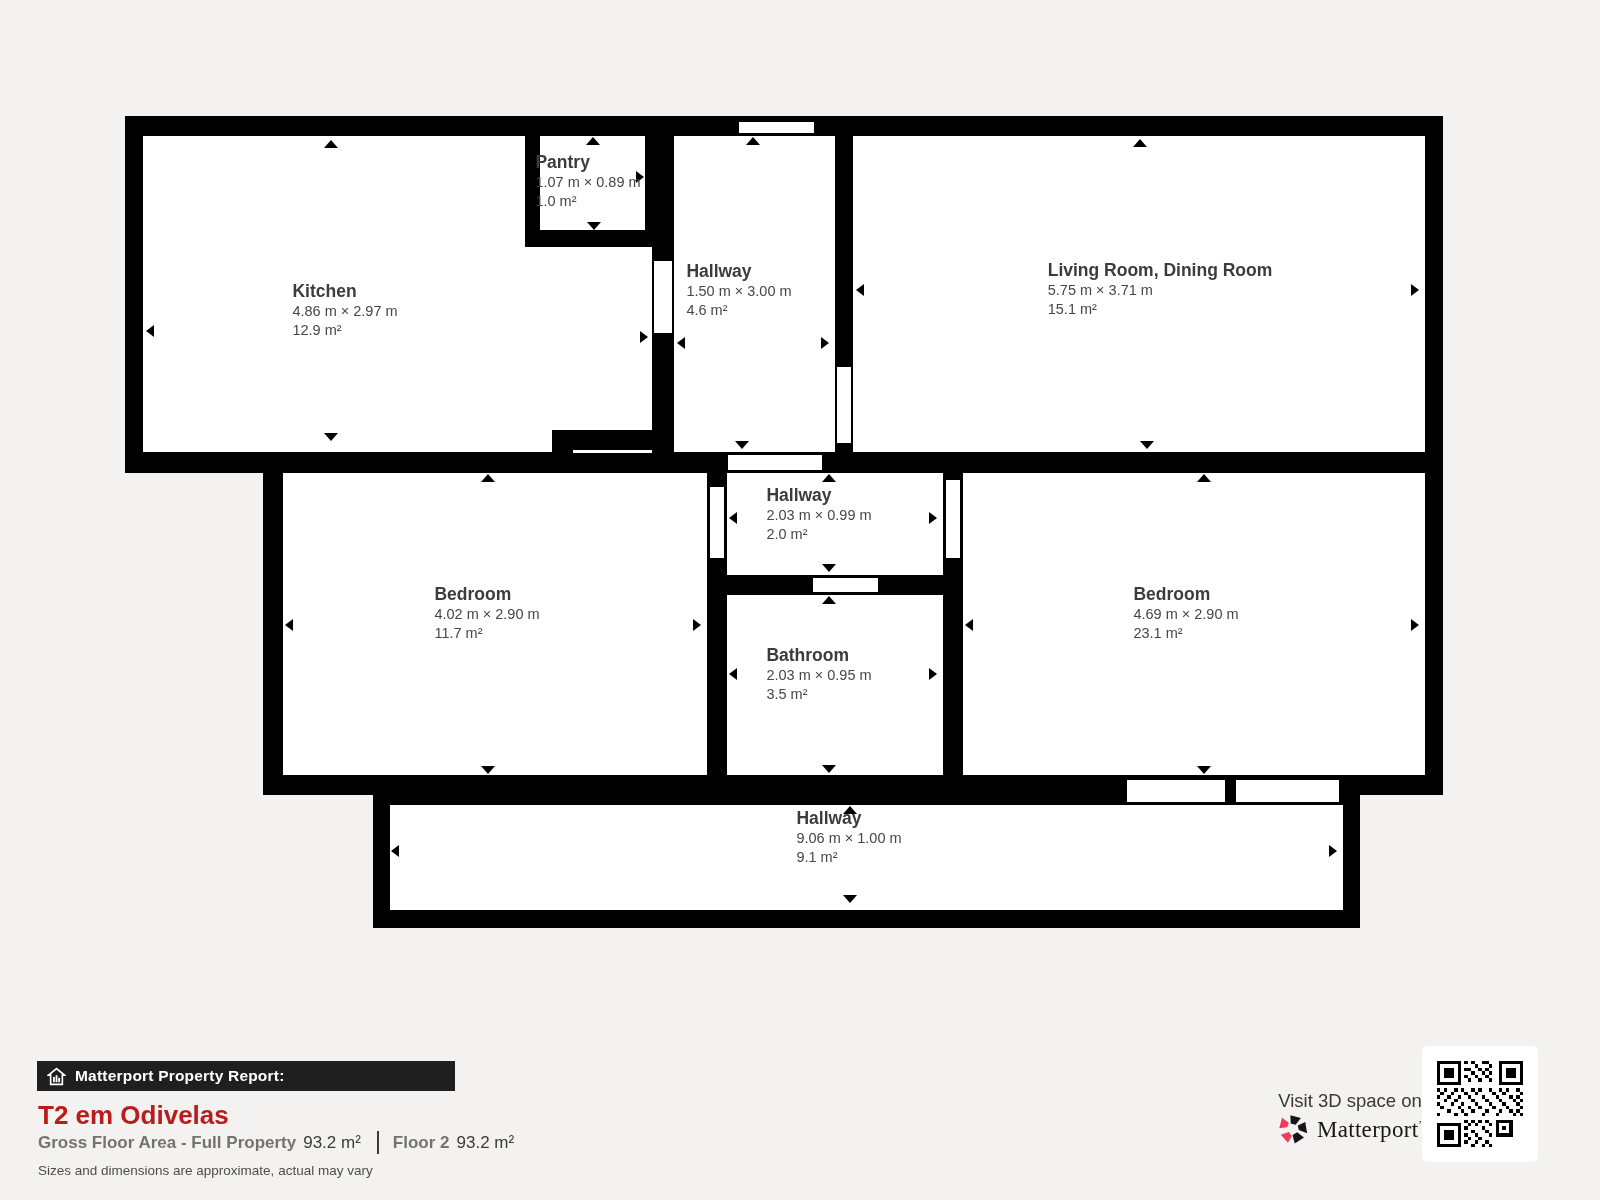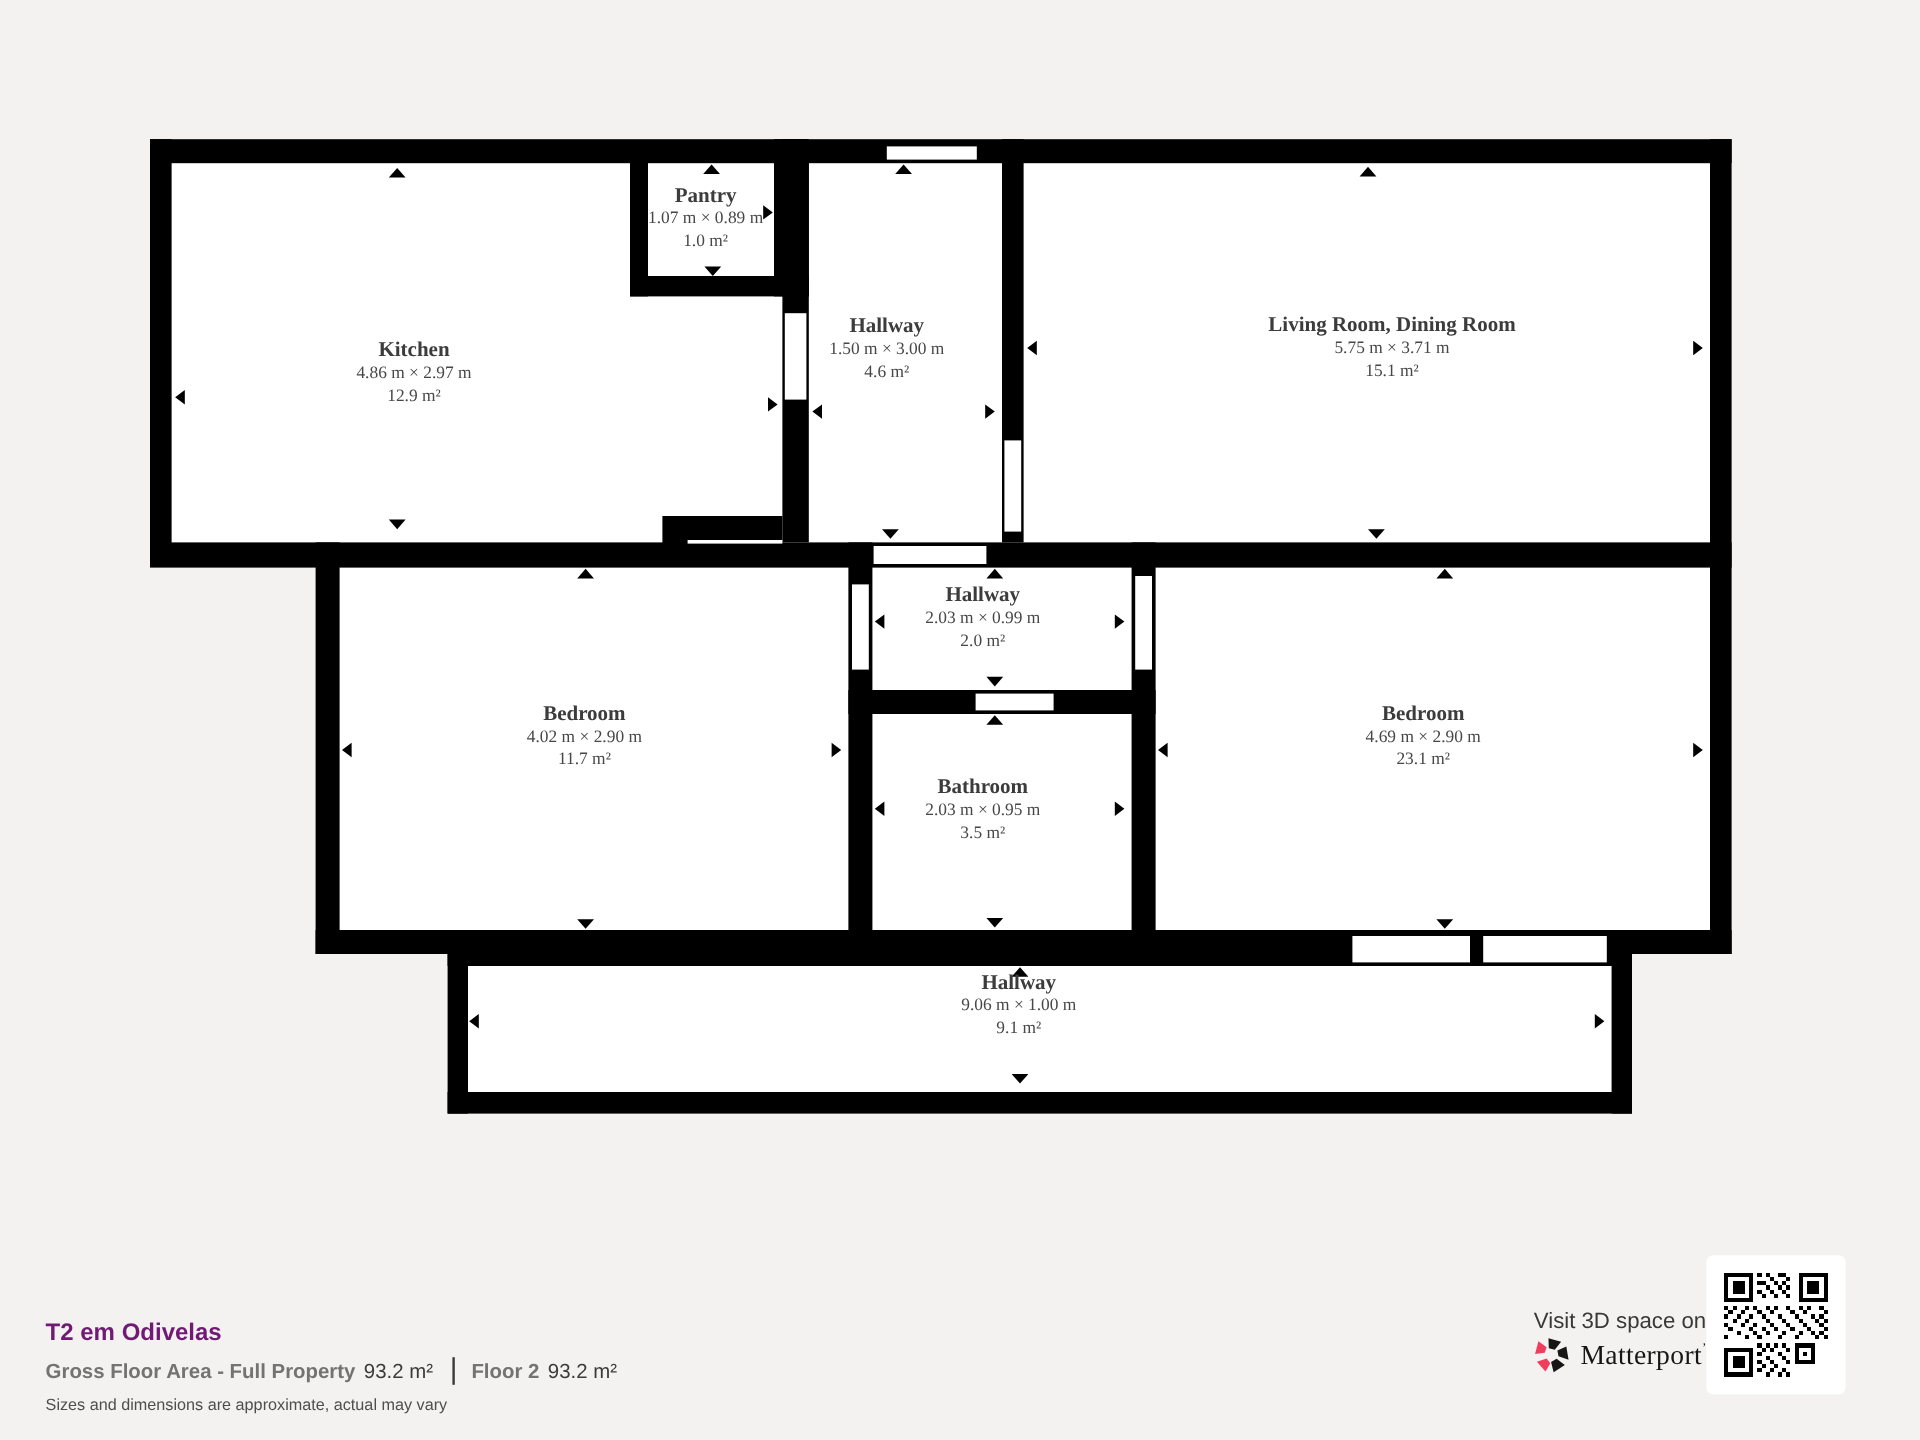--- a/index.html
+++ b/index.html
@@ -13,29 +13,29 @@
   .ws { position:absolute; background:#fff; }            
 
   
   .au,.ad,.al,.arr { position:absolute; width:0; height:0; display:block; }
   .au  { border-left:7px solid transparent; border-right:7px solid transparent; border-bottom:8px solid #000; }
   .ad  { border-left:7px solid transparent; border-right:7px solid transparent; border-top:8px solid #000; }
   .al  { border-top:6px solid transparent; border-bottom:6px solid transparent; border-right:8px solid #000; }
   .arr { border-top:6px solid transparent; border-bottom:6px solid transparent; border-left:8px solid #000; }
 
   
-  .lbl { position:absolute; transform:translateX(-50%); text-align:center; color:#474747;
-         font-size:14.5px; line-height:19px; white-space:nowrap;font-family:Liberation Serif, serif; }
+  .lbl { position:absolute; transform:translateX(-50%); text-align:left; color:#474747;
+         font-size:14.5px; line-height:19px; white-space:nowrap; }
   .lbl .nm { font-weight:bold; font-size:17.5px; line-height:22px; color:#3c3c3c; }
 
   
   .report-bar { position:absolute; left:37px; top:1061px; width:418px; height:30px; background:#1f1f1f;
                 display:flex; align-items:center; padding-left:10px; }
   .report-bar .bar-label { color:#fff; font-weight:bold; font-size:15.5px; margin-left:9px; letter-spacing:.2px; }
-  .prop-title { position:absolute; left:38px; top:1100px; font-size:20px; font-weight:bold; color:#701a75; }
+  .prop-title { position:absolute; left:38px; top:1100px; font-size:26px; font-weight:bold; color:#b91c1c; }
   .info-line  { position:absolute; left:38px; top:1131px; display:flex; align-items:center; font-size:17px; color:#3b3b3b; }
   .info-line .b { font-weight:bold; color:#737373; margin-right:7px; }
   .info-line .val { margin-right:2px; }
   .vdiv { display:inline-block; width:2px; height:23px; background:#3a3a3a; margin:0 14px; }
   .disclaimer { position:absolute; left:38px; top:1163px; font-size:13.5px; color:#4e4e4e; }
 
   
   .visit { position:absolute; left:1350px; top:1090px; transform:translateX(-50%); font-size:18.5px; color:#383838; }
   .logo-row { position:absolute; left:1350px; top:1114px; transform:translateX(-50%);
               display:flex; align-items:center; }
@@ -178,20 +178,29 @@
       <div>4.69 m × 2.90 m</div>
       <div>23.1 m²</div>
     </div>
     <div class="lbl" style="left:849px;top:807px">
       <div class="nm">Hallway</div>
       <div>9.06 m × 1.00 m</div>
       <div>9.1 m²</div>
     </div>
   </div>
 
+  <div class="report-bar">
+    <svg width="19" height="19" viewBox="0 0 24 24">
+      <path d="M12 2 2 10.2h2.6V22h14.8V10.2H22L12 2z" fill="none" stroke="#fff" stroke-width="2.1"></path>
+      <rect x="7.6" y="12.6" width="2.3" height="6.6" fill="#fff"></rect>
+      <rect x="10.9" y="10.4" width="2.3" height="8.8" fill="#fff"></rect>
+      <rect x="14.2" y="13.6" width="2.3" height="5.6" fill="#fff"></rect>
+    </svg>
+    <span class="bar-label">Matterport Property Report:</span>
+  </div>
 
   <div class="prop-title">T2 em Odivelas</div>
 
   <div class="info-line">
     <span class="b">Gross Floor Area - Full Property</span>
     <span class="val">93.2 m²</span>
     <span class="vdiv"></span>
     <span class="b">Floor 2</span>
     <span class="val">93.2 m²</span>
   </div>

